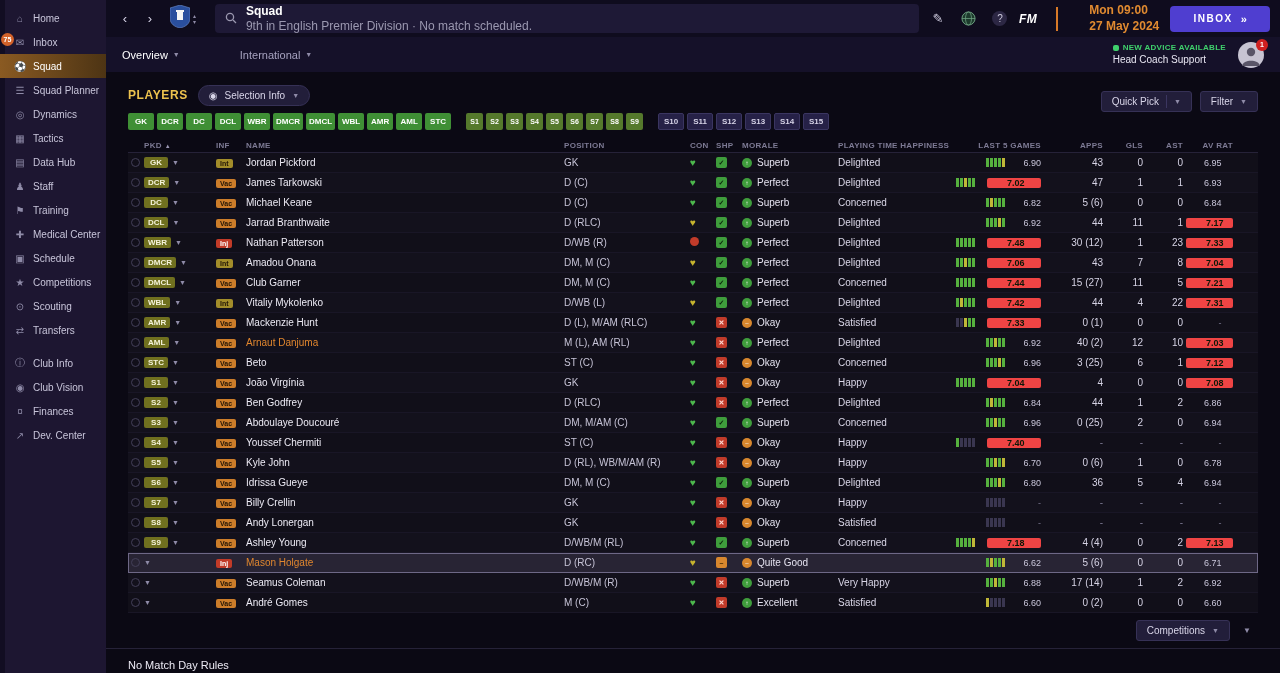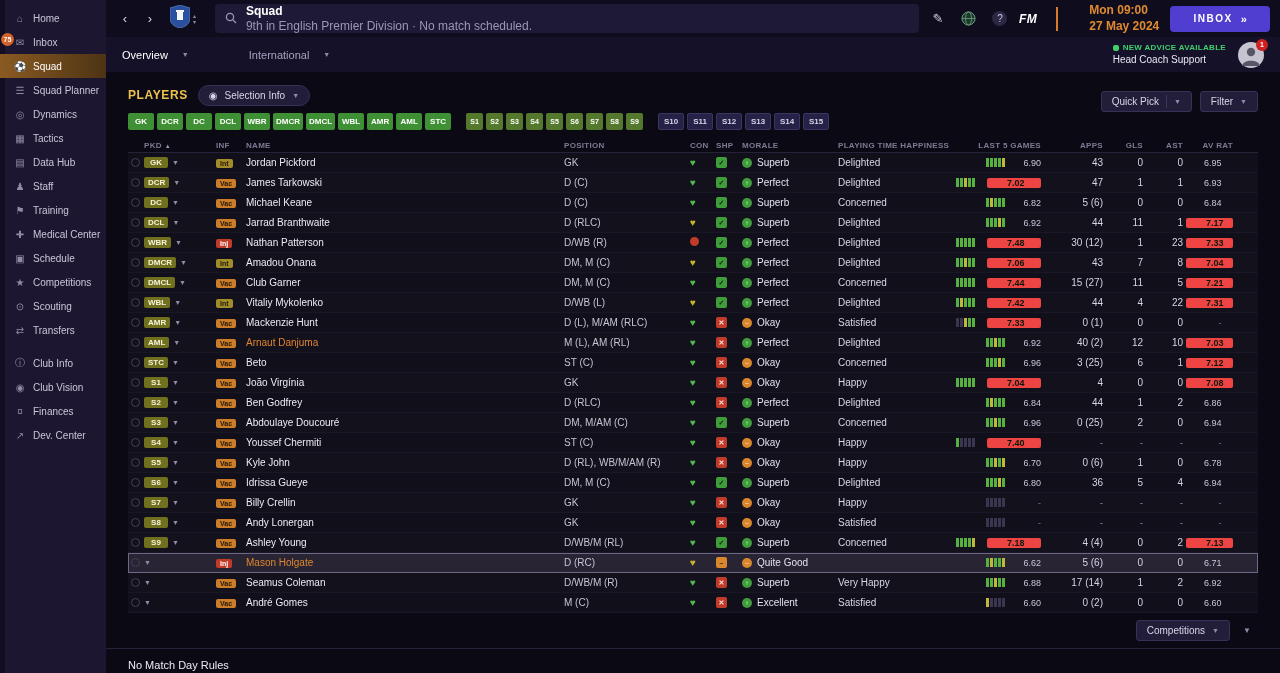--- a/index.html
+++ b/index.html
@@ -30,21 +30,21 @@
   .top-ico { width:24px; height:22px; display:flex; align-items:center; justify-content:center; color:#cfccdf; font-size:13px; cursor:pointer; }
   .qmark { width:15px; height:15px; border-radius:50%; background:#2c2744; color:#cfccdf; font-size:10px; display:flex; align-items:center; justify-content:center; }
   .fm-logo { font-weight:bold; font-style:italic; font-size:12px; color:#ffffff; letter-spacing:0.5px; }
   .date-div { width:2px; height:24px; background:#d87a28; margin-left:12px; }
   .datebox { display:flex; flex-direction:column; line-height:1.3; padding:0 4px; }
   .dateline { font-size:12px; font-weight:bold; color:#e08a30; white-space:nowrap;padding-left:20px; }
   .inbox-btn { margin-left:auto; width:100px; height:26px; background:#4f3ed0; border-radius:4px; color:#fff; font-size:10px; font-weight:bold; letter-spacing:1.5px; display:flex; align-items:center; justify-content:center; gap:8px; cursor:pointer; }
   .inbox-btn .arr { font-size:11px; letter-spacing:0; }
   
   .subbar { position:absolute; left:106px; top:37px; width:1174px; height:35px; background:#151129; display:flex; align-items:center; padding:0 16px; }
-  .tab { font-size:11px; color:#ffffff; margin-right:28px; display:flex; align-items:center; gap:14px; cursor:pointer;text-align:center; }
+  .tab { font-size:11px; color:#ffffff; margin-right:28px; display:flex; align-items:center; gap:5px; cursor:pointer;text-align:center; }
   .tab.inactive { color:#a6a2bf;margin-left:32px; }
   .caret { font-size:7px; color:#8f8ba8; }
   .advice { margin-left:auto; display:flex; flex-direction:column; align-items:flex-start; line-height:1.3; margin-right:12px; }
   .advice-top { font-size:8px; font-weight:bold; color:#3fd06c; letter-spacing:0.3px; display:flex; align-items:center; gap:4px; }
   .advice-dot { width:6px; height:6px; background:#3fd06c; border-radius:2px; display:inline-block; }
   .advice-sub { font-size:10px; color:#e8e6f2; }
   .avatar { width:26px; height:26px; border-radius:50%; background:#c7c4d2; position:relative; flex:0 0 26px; }
   .avatar-badge { position:absolute; top:-3px; right:-4px; width:12px; height:12px; border-radius:50%; background:#d02020; color:#fff; font-size:7px; font-weight:bold; display:flex; align-items:center; justify-content:center; }
   
   .content { position:absolute; left:106px; top:72px; width:1174px; height:601px; background:#0b0914; }

